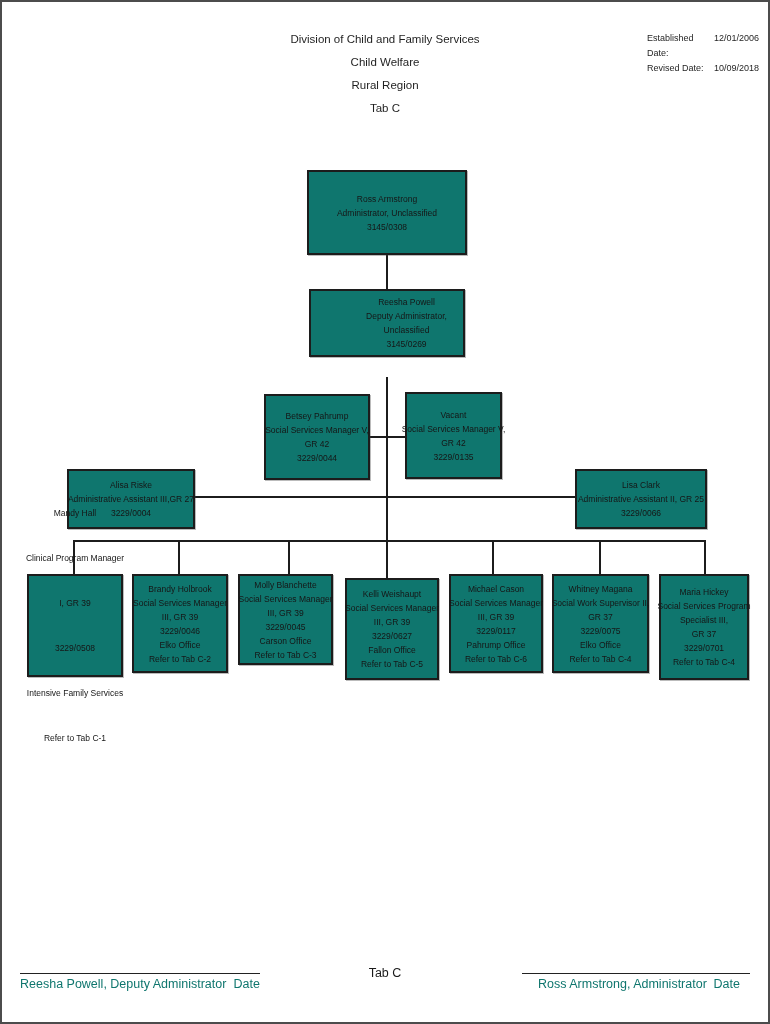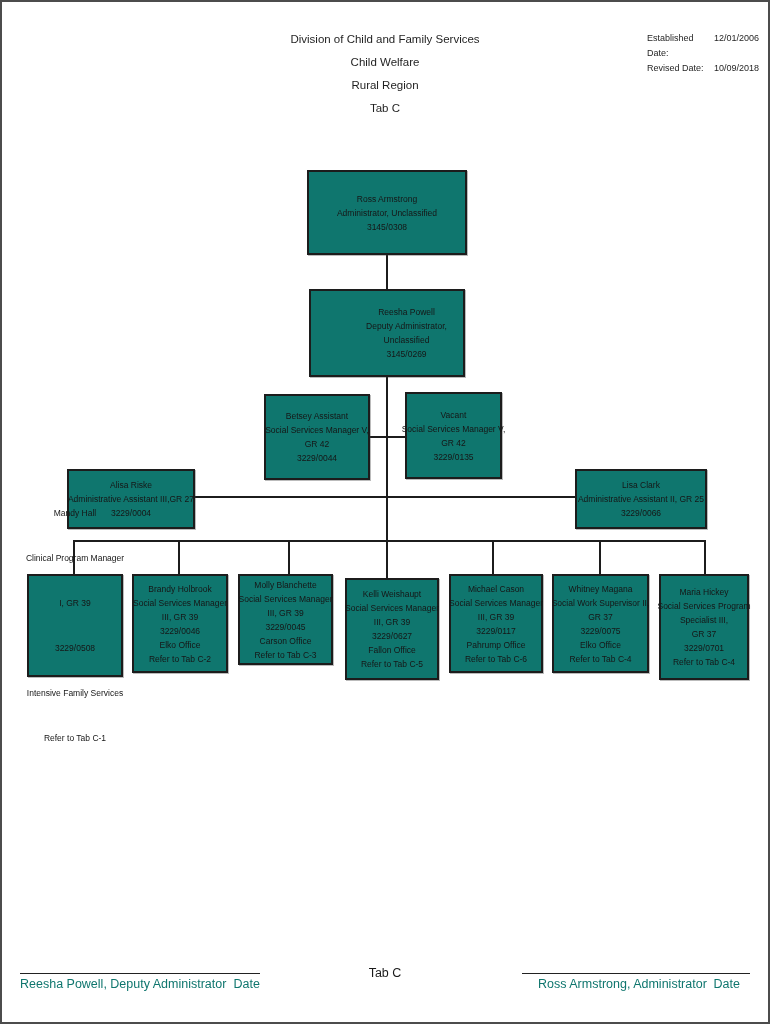--- a/index.html
+++ b/index.html
@@ -15,21 +15,21 @@
   .date-row{display:flex;justify-content:space-between;}
   
   .node{
     position:absolute;border:2px solid #1c1c1c;background:#0f766e;
     display:flex;flex-direction:column;justify-content:center;align-items:center;
     text-align:center;box-sizing:border-box;z-index:2;
     box-shadow:1px 1px 0 rgba(60,60,60,.35);
   }
   .nl{font-size:8.5px;line-height:14px;white-space:nowrap;color:#161616;}
   #n-ross   {left:305px;top:168px;width:160px;height:85px;}
-  #n-reesha {left:307px;top:287px;width:156px;height:88px;padding-left:39px;}
+  #n-reesha {left:307px;top:287px;width:156px;height:68px;padding-left:39px;}
   #n-betsey {left:262px;top:392px;width:106px;height:86px;}
   #n-vacant {left:403px;top:390px;width:97px; height:87px;}
   #n-alisa  {left:65px; top:467px;width:128px;height:60px;}
   #n-lisa   {left:573px;top:467px;width:132px;height:60px;}
   #n-mandy  {left:25px; top:572px;width:96px;height:103px;gap:31px;}
   #n-brandy {left:130px;top:572px;width:96px;height:99px;}
   #n-molly  {left:236px;top:572px;width:95px;height:91px;}
   #n-kelli  {left:343px;top:576px;width:94px;height:102px;}
   #n-michael{left:447px;top:572px;width:94px;height:99px;}
   #n-whitney{left:550px;top:572px;width:97px;height:99px;}
@@ -98,21 +98,21 @@
       <div class="nl">Administrator, Unclassified</div>
       <div class="nl">3145/0308</div>
     </div>
   <div class="node" id="n-reesha">
       <div class="nl">Reesha Powell</div>
       <div class="nl">Deputy Administrator,</div>
       <div class="nl">Unclassified</div>
       <div class="nl">3145/0269</div>
     </div>
   <div class="node" id="n-betsey">
-      <div class="nl">Betsey Assistant</div>
+      <div class="nl">Betsey Pahrump</div>
       <div class="nl">Social Services Manager V,</div>
       <div class="nl">GR 42</div>
       <div class="nl">3229/0044</div>
     </div>
   <div class="node" id="n-vacant">
       <div class="nl">Vacant</div>
       <div class="nl">Social Services Manager V,</div>
       <div class="nl">GR 42</div>
       <div class="nl">3229/0135</div>
     </div>

